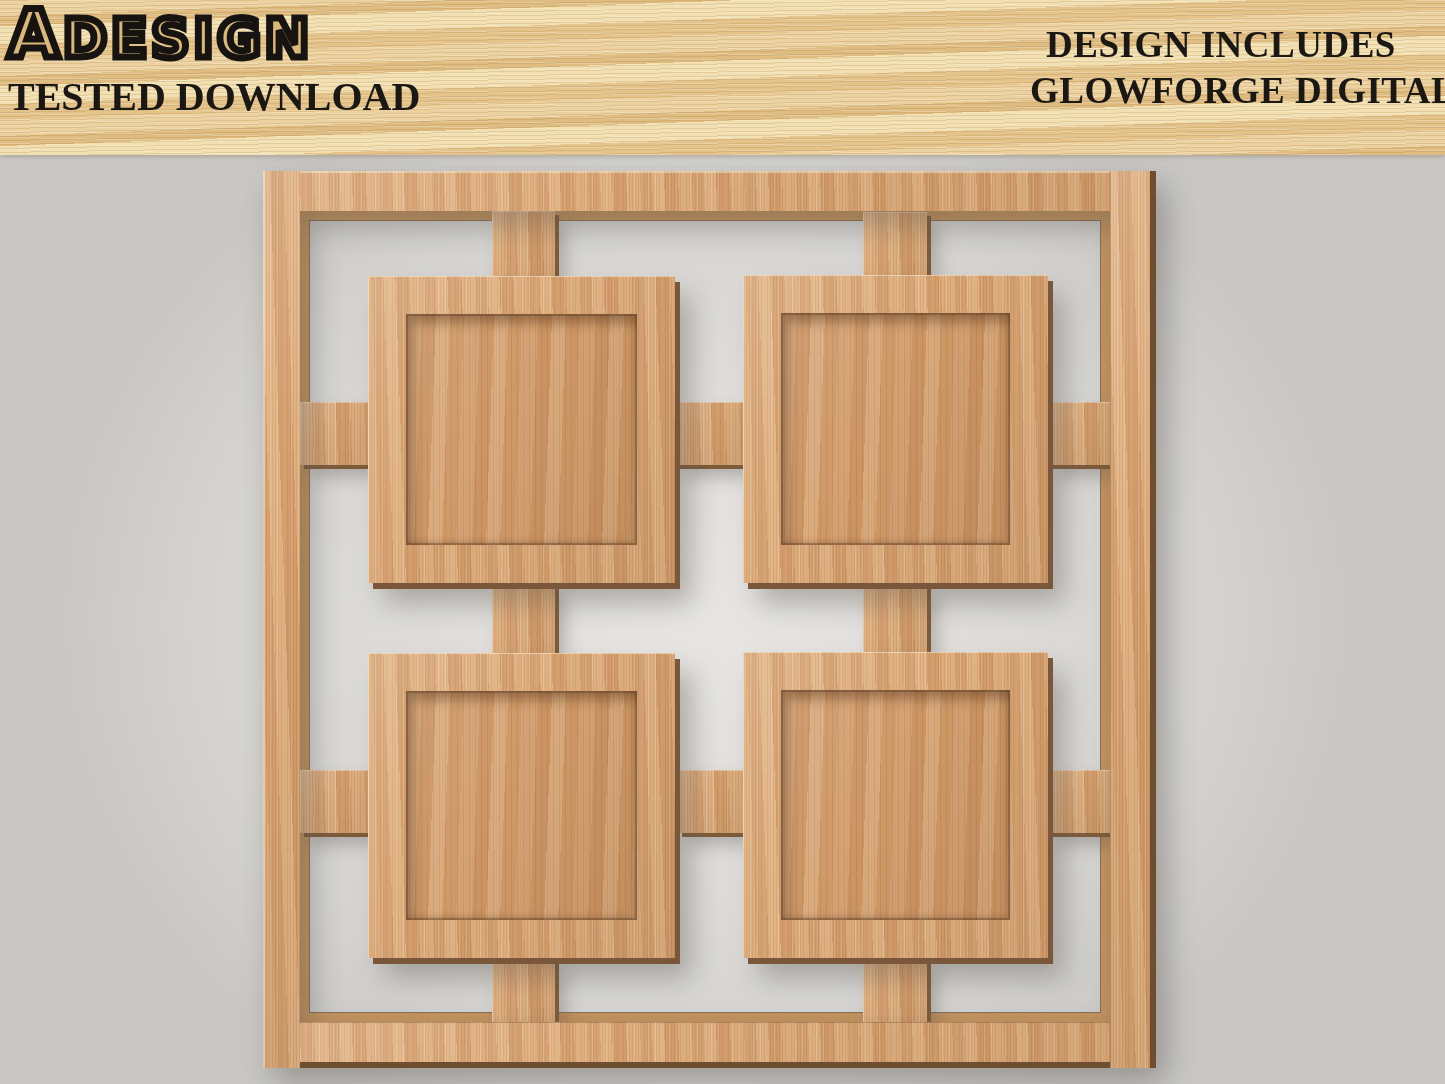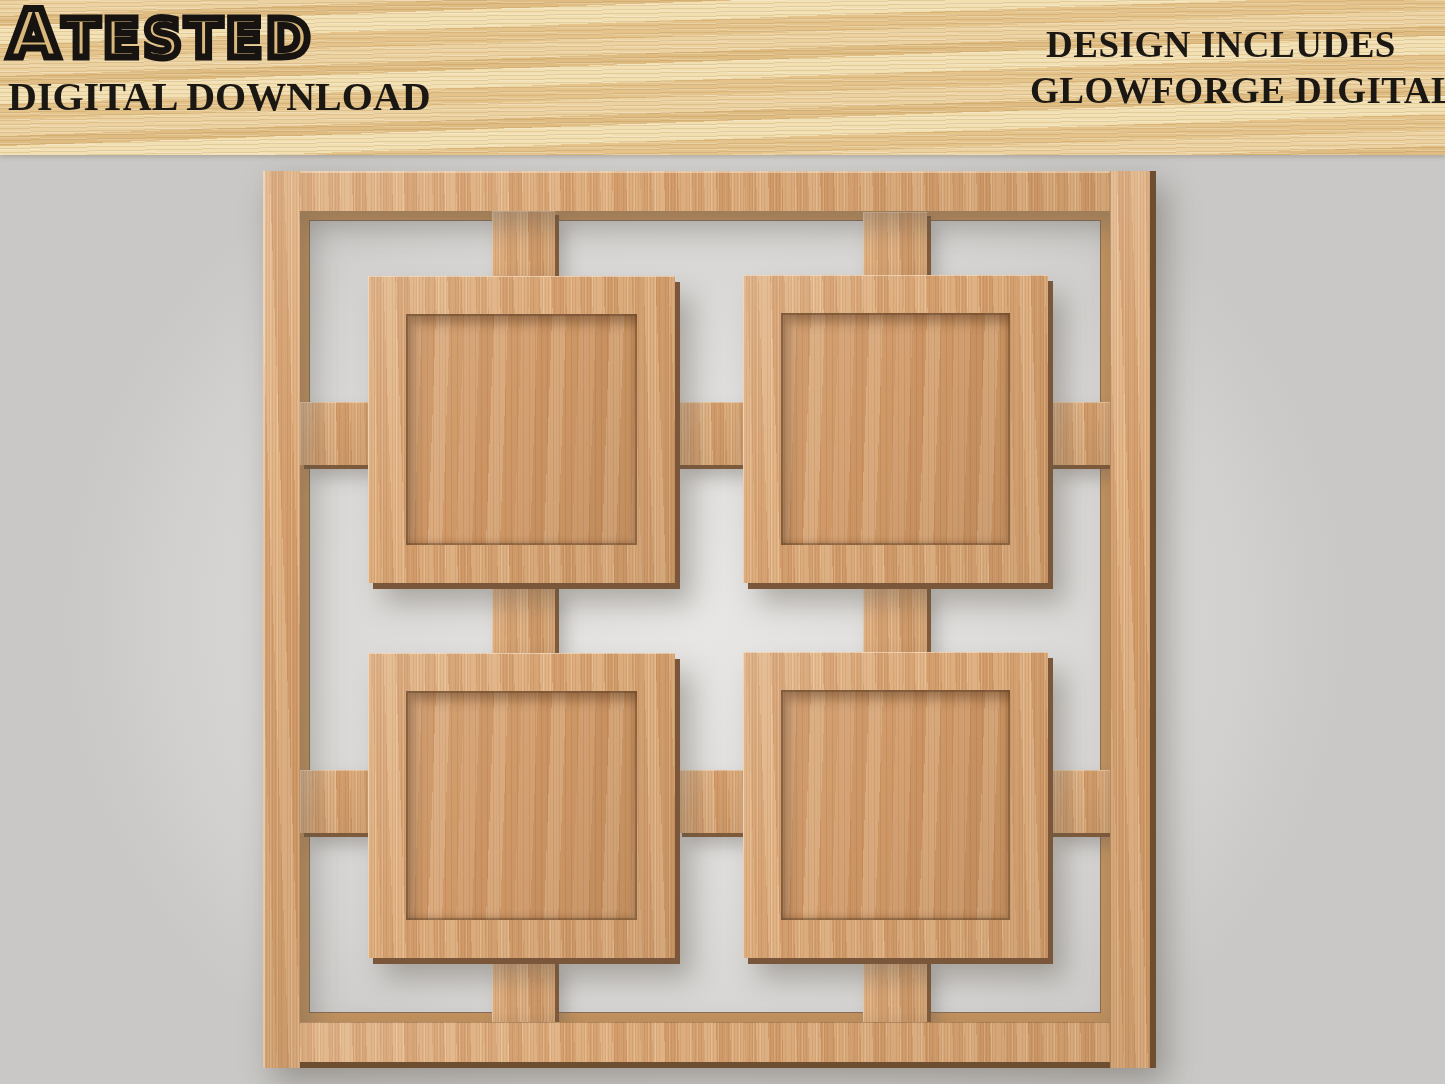--- a/index.html
+++ b/index.html
@@ -116,23 +116,23 @@
   .hlb { left:300px;  top:615px; width:68px; }
   .hmb { left:678px;  top:615px; width:65px; }
   .hrb { left:1048px; top:615px; width:62px; }
 </style>
 </head>
 <body>
 
 <div class="banner">
   <div class="brand">
     <div class="logo">
-      <span class="cap">A</span><span class="rest">TESTED</span>
+      <span class="cap">A</span><span class="rest">DESIGN</span>
     </div>
-    <div class="subtitle">DIGITAL DOWNLOAD</div>
+    <div class="subtitle">TESTED DOWNLOAD</div>
   </div>
   <div class="includes">
     <div>DESIGN INCLUDES</div>
     <div>GLOWFORGE DIGITAL</div>
   </div>
 </div>
 
 <div class="stage">
 
   <div class="abs lip"></div>

